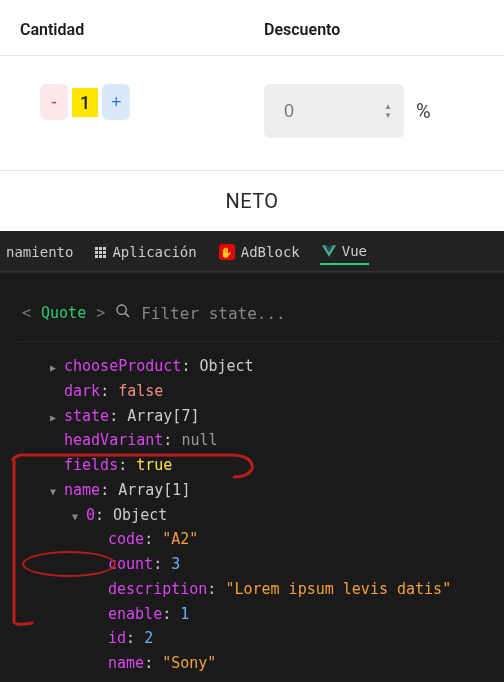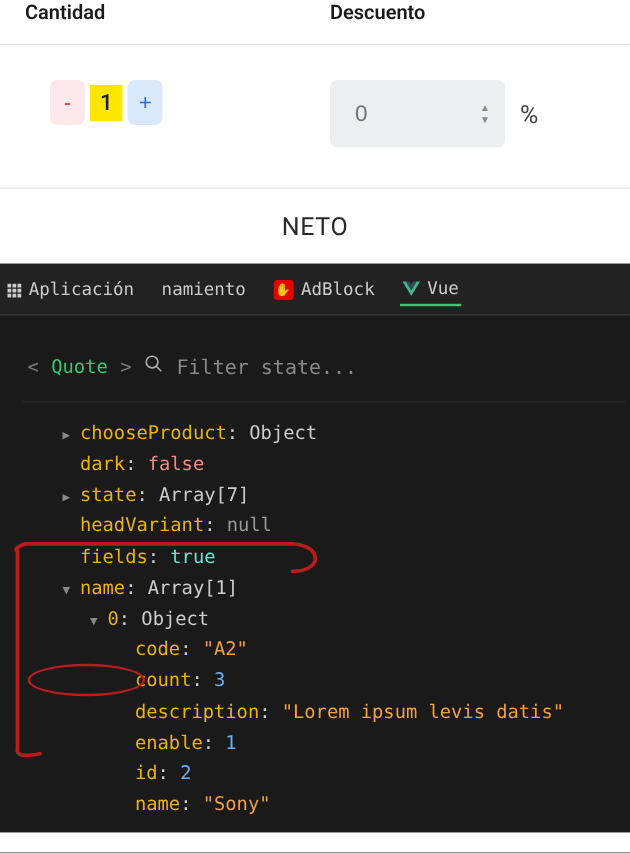--- a/index.html
+++ b/index.html
@@ -1,19 +1,19 @@
 <!DOCTYPE html>
 <html><head>
   <meta charset="utf-8">
   <style>
     * { margin: 0; padding: 0; box-sizing: border-box; }
     body { font-family: -apple-system, BlinkMacSystemFont, "Segoe UI", Roboto, sans-serif; background: #fff; width: 504px; }
     
     .app-panel { background: #fff; }
-    .headers { display: flex; padding: 0 0 16px 0; border-bottom: 1px solid #e5e5e5; }
+    .headers { display: flex; padding: 20px 0 16px 0; border-bottom: 1px solid #e5e5e5; }
     .col1 { flex: 1; padding-left: 20px; }
     .col2 { flex: 1; padding-left: 4px; }
     .header-label { font-weight: 600; font-size: 16px; color: #1a1a1a; }
     
     .inputs-row { display: flex; padding: 28px 0 32px 0; border-bottom: 1px solid #e5e5e5; }
     
     .qty-widget { display: inline-flex; align-items: center; margin-left: 20px; }
     .qty-btn { width: 28px; height: 36px; display: flex; align-items: center; justify-content: center; font-size: 18px; font-weight: 400; border: none; background: transparent; cursor: pointer; border-radius: 6px; }
     .qty-minus { background: #fce8ea; color: #d93c4c; margin-right: 4px; }
     .qty-plus { background: #dae9fa; color: #2a6ed8; margin-left: 4px; }
@@ -41,25 +41,25 @@
     .dt-filter-row { display: flex; align-items: center; gap: 10px; padding: 8px 0 18px 4px; border-bottom: 1px solid #2a2a2a; margin-bottom: 12px; }
     .angle { color: #777; }
     .quote-name { color: #2ecc71; }
     .search-ic { color: #aaa; }
     .filter-input { background: transparent; border: none; outline: none; color: #ccc; font-size: 16px; font-family: inherit; }
     .filter-input::placeholder { color: #888; }
     
     .tree { line-height: 1.65; padding-left: 10px; }
     .row { white-space: nowrap; }
     .tri { color: #888; display: inline-block; width: 14px; font-size: 10px; }
-    .key { color: #eab308; }
+    .key { color: #d946ef; }
     .colon { color: #ccc; }
     .val-type { color: #ccc; }
     .val-false { color: #f28b82; }
-    .val-true { color: #5eead4; }
+    .val-true { color: #fde047; }
     .val-null { color: #999; }
     .val-str { color: #f2a03c; }
     .val-num { color: #6ab0f3; }
     .ind1 { padding-left: 22px; }
     .ind2 { padding-left: 44px; }
     .ind3 { padding-left: 66px; }
     .dt-body { position: relative; }
     .circled { position: relative; }
     .circled::after {
       content: "";
@@ -100,36 +100,36 @@
         <span class="pct">%</span>
       </div>
     </div>
   </div>
   <div class="neto-row">NETO</div>
 </div>
 
 <div class="devtools">
   <div class="dt-tabs">
     <div class="dt-tab">
+        <span>namiento</span>
+      </div>
+    <div class="dt-tab">
       <span class="grid-icon">
           <i></i>
           <i></i>
           <i></i>
           <i></i>
           <i></i>
           <i></i>
           <i></i>
           <i></i>
           <i></i>
         </span>
       <span>Aplicación</span>
     </div>
-    <div class="dt-tab">
-        <span>namiento</span>
-      </div>
     <div class="dt-tab">
       <span class="adblock-icon">✋</span>
       <span>AdBlock</span>
     </div>
     <div class="dt-tab active">
       <svg class="vue-icon" viewBox="0 0 24 20">
           <path fill="#41B883" d="M0 0l12 20L24 0h-4.8L12 12 4.8 0z"></path>
           <path fill="#34495E" d="M4.8 0L12 12 19.2 0h-4.6L12 4.4 9.4 0z"></path>
         </svg>
       <span>Vue</span>

